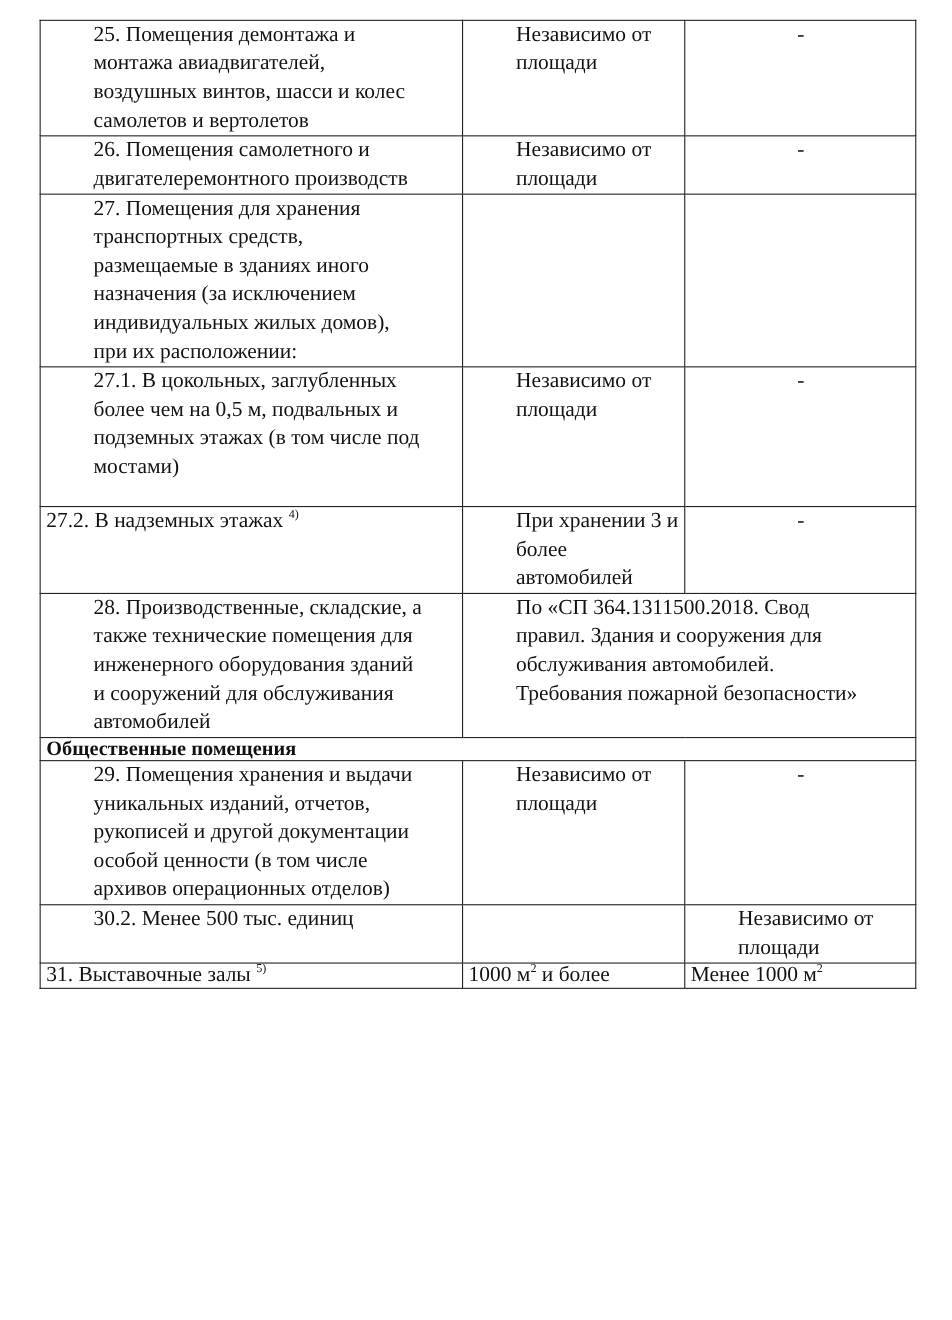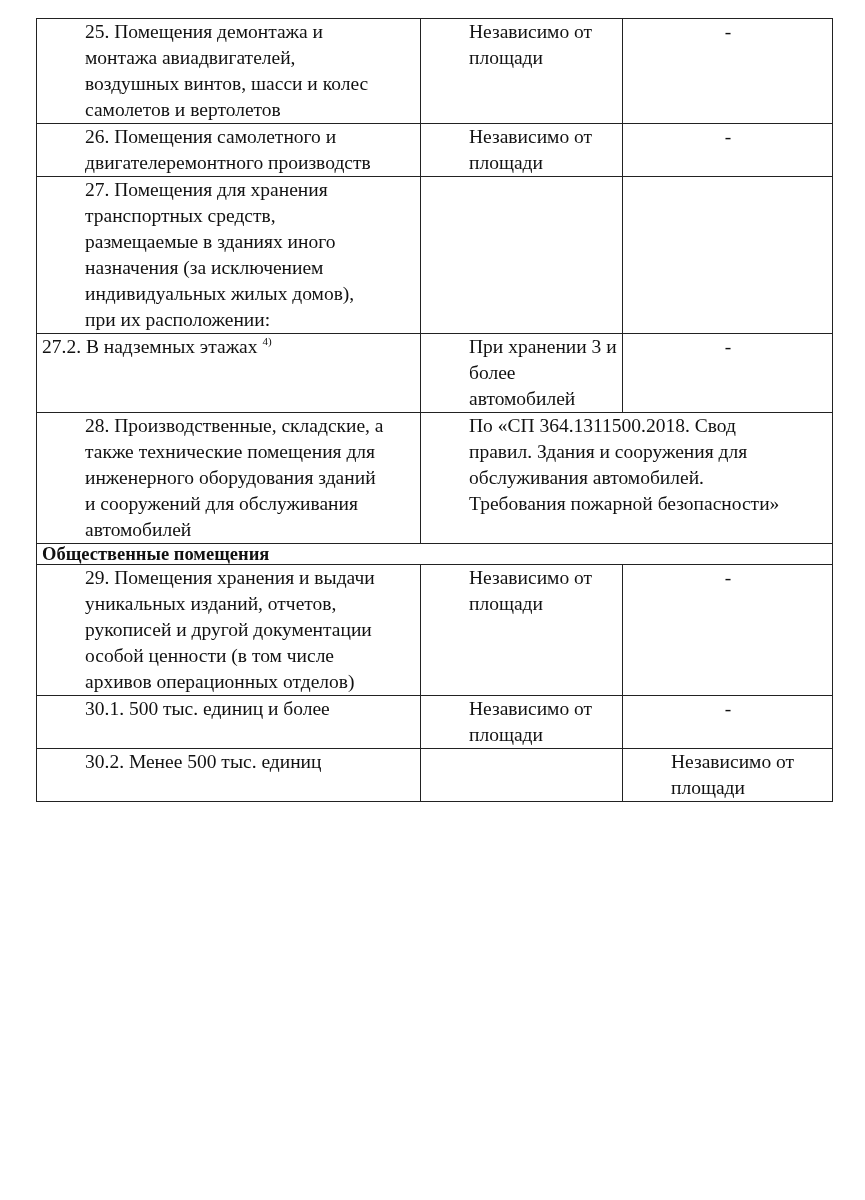--- a/index.html
+++ b/index.html
@@ -56,20 +56,29 @@
     <tr class="r27">
       <td class="pre">27. Помещения для хранения
 транспортных средств,
 размещаемые в зданиях иного
 назначения (за исключением
 индивидуальных жилых домов),
 при их расположении:</td>
       <td class="pre"></td>
       <td class="dash"></td>
     </tr>
+    <tr class="r271">
+      <td class="pre">27.1. В цокольных, заглубленных
+более чем на 0,5 м, подвальных и
+подземных этажах (в том числе под
+мостами)</td>
+      <td class="pre">Независимо от
+площади</td>
+      <td class="dash">-</td>
+    </tr>
     <tr class="r272">
       <td><span>27.2. В надземных этажах</span> <sup>4)</sup></td>
       <td class="pre">При хранении 3 и
 более
 автомобилей</td>
       <td class="dash">-</td>
     </tr>
     <tr class="r28">
       <td class="pre">28. Производственные, складские, а
 также технические помещения для
@@ -87,27 +96,26 @@
     <tr class="r29">
       <td class="pre">29. Помещения хранения и выдачи
 уникальных изданий, отчетов,
 рукописей и другой документации
 особой ценности (в том числе
 архивов операционных отделов)</td>
       <td class="pre">Независимо от
 площади</td>
       <td class="dash">-</td>
     </tr>
-    <tr class="r301">
-      <td class="pre">30.1. 500 тыс. единиц и более</td>
-      <td class="pre">Независимо от
-площади</td>
-      <td class="dash">-</td>
-    </tr>
     <tr class="r302">
       <td class="pre">30.2. Менее 500 тыс. единиц</td>
       <td class="pre"></td>
       <td class="pre">Независимо от
 площади</td>
     </tr>
+    <tr class="r31">
+      <td><span>31. Выставочные залы</span> <sup>5)</sup></td>
+      <td><span>1000 м</span><sup>2</sup><span> и более</span></td>
+      <td><span>Менее 1000 м</span><sup>2</sup></td>
+    </tr>
   </tbody>
 </table>
 </div>
 
 </body></html>

